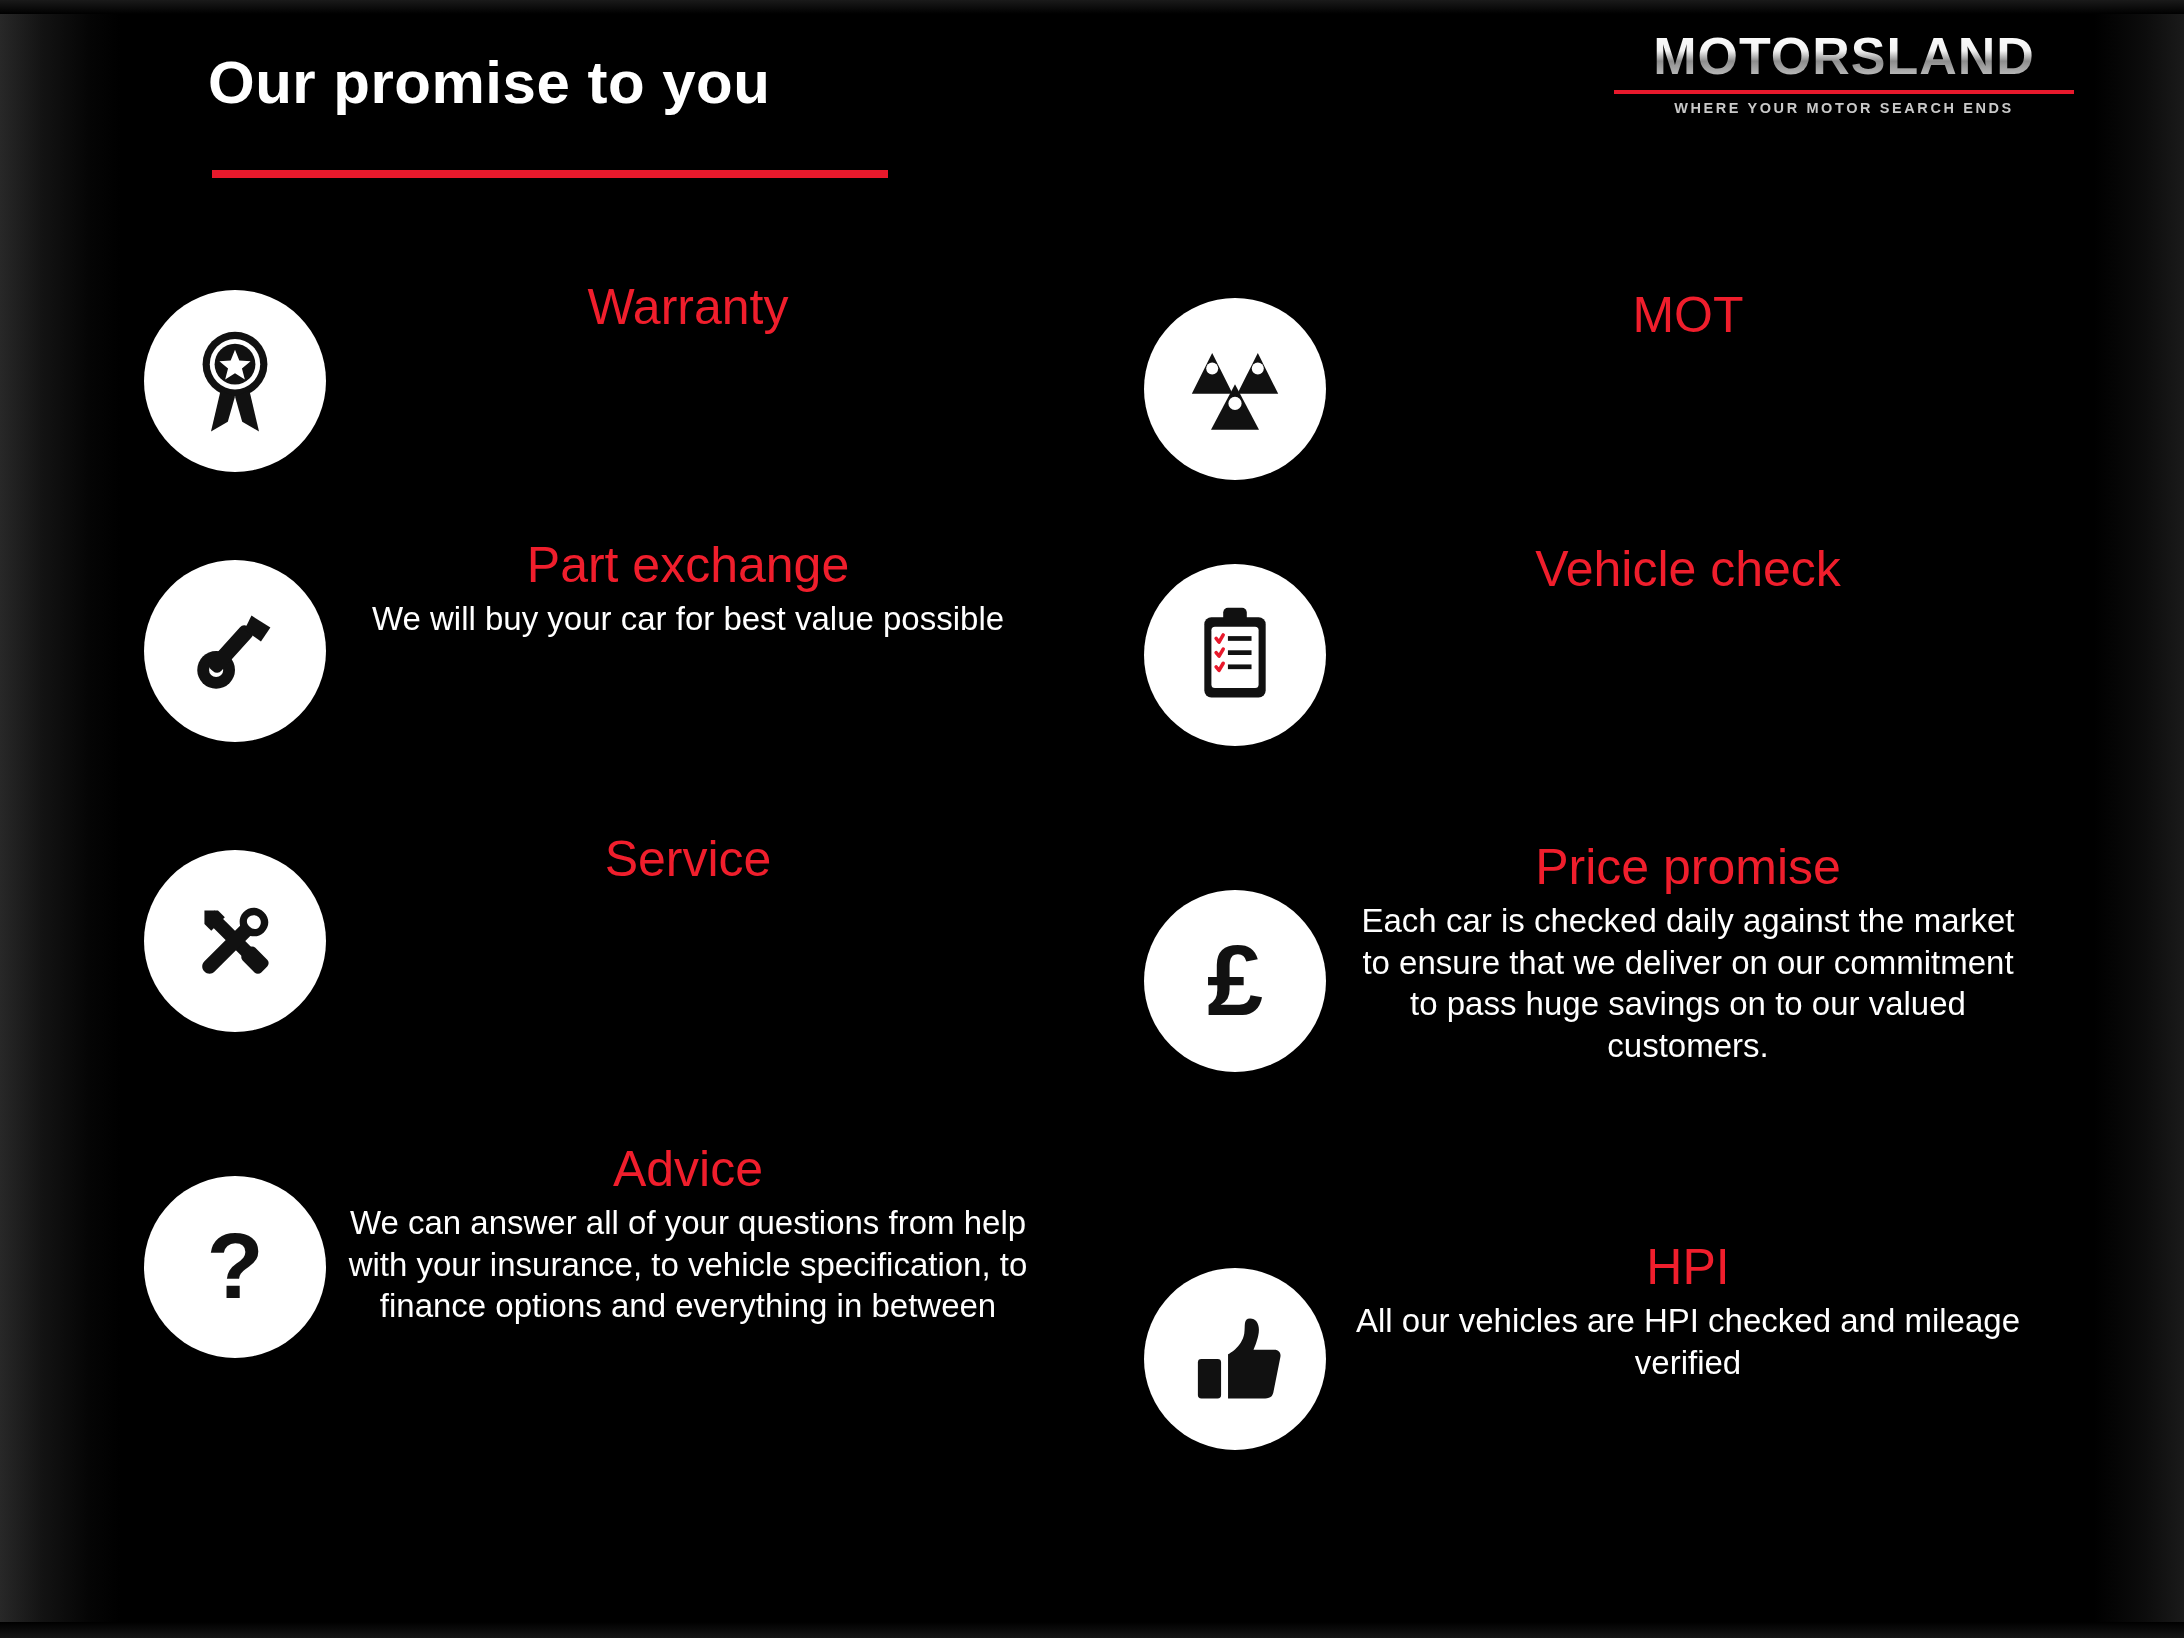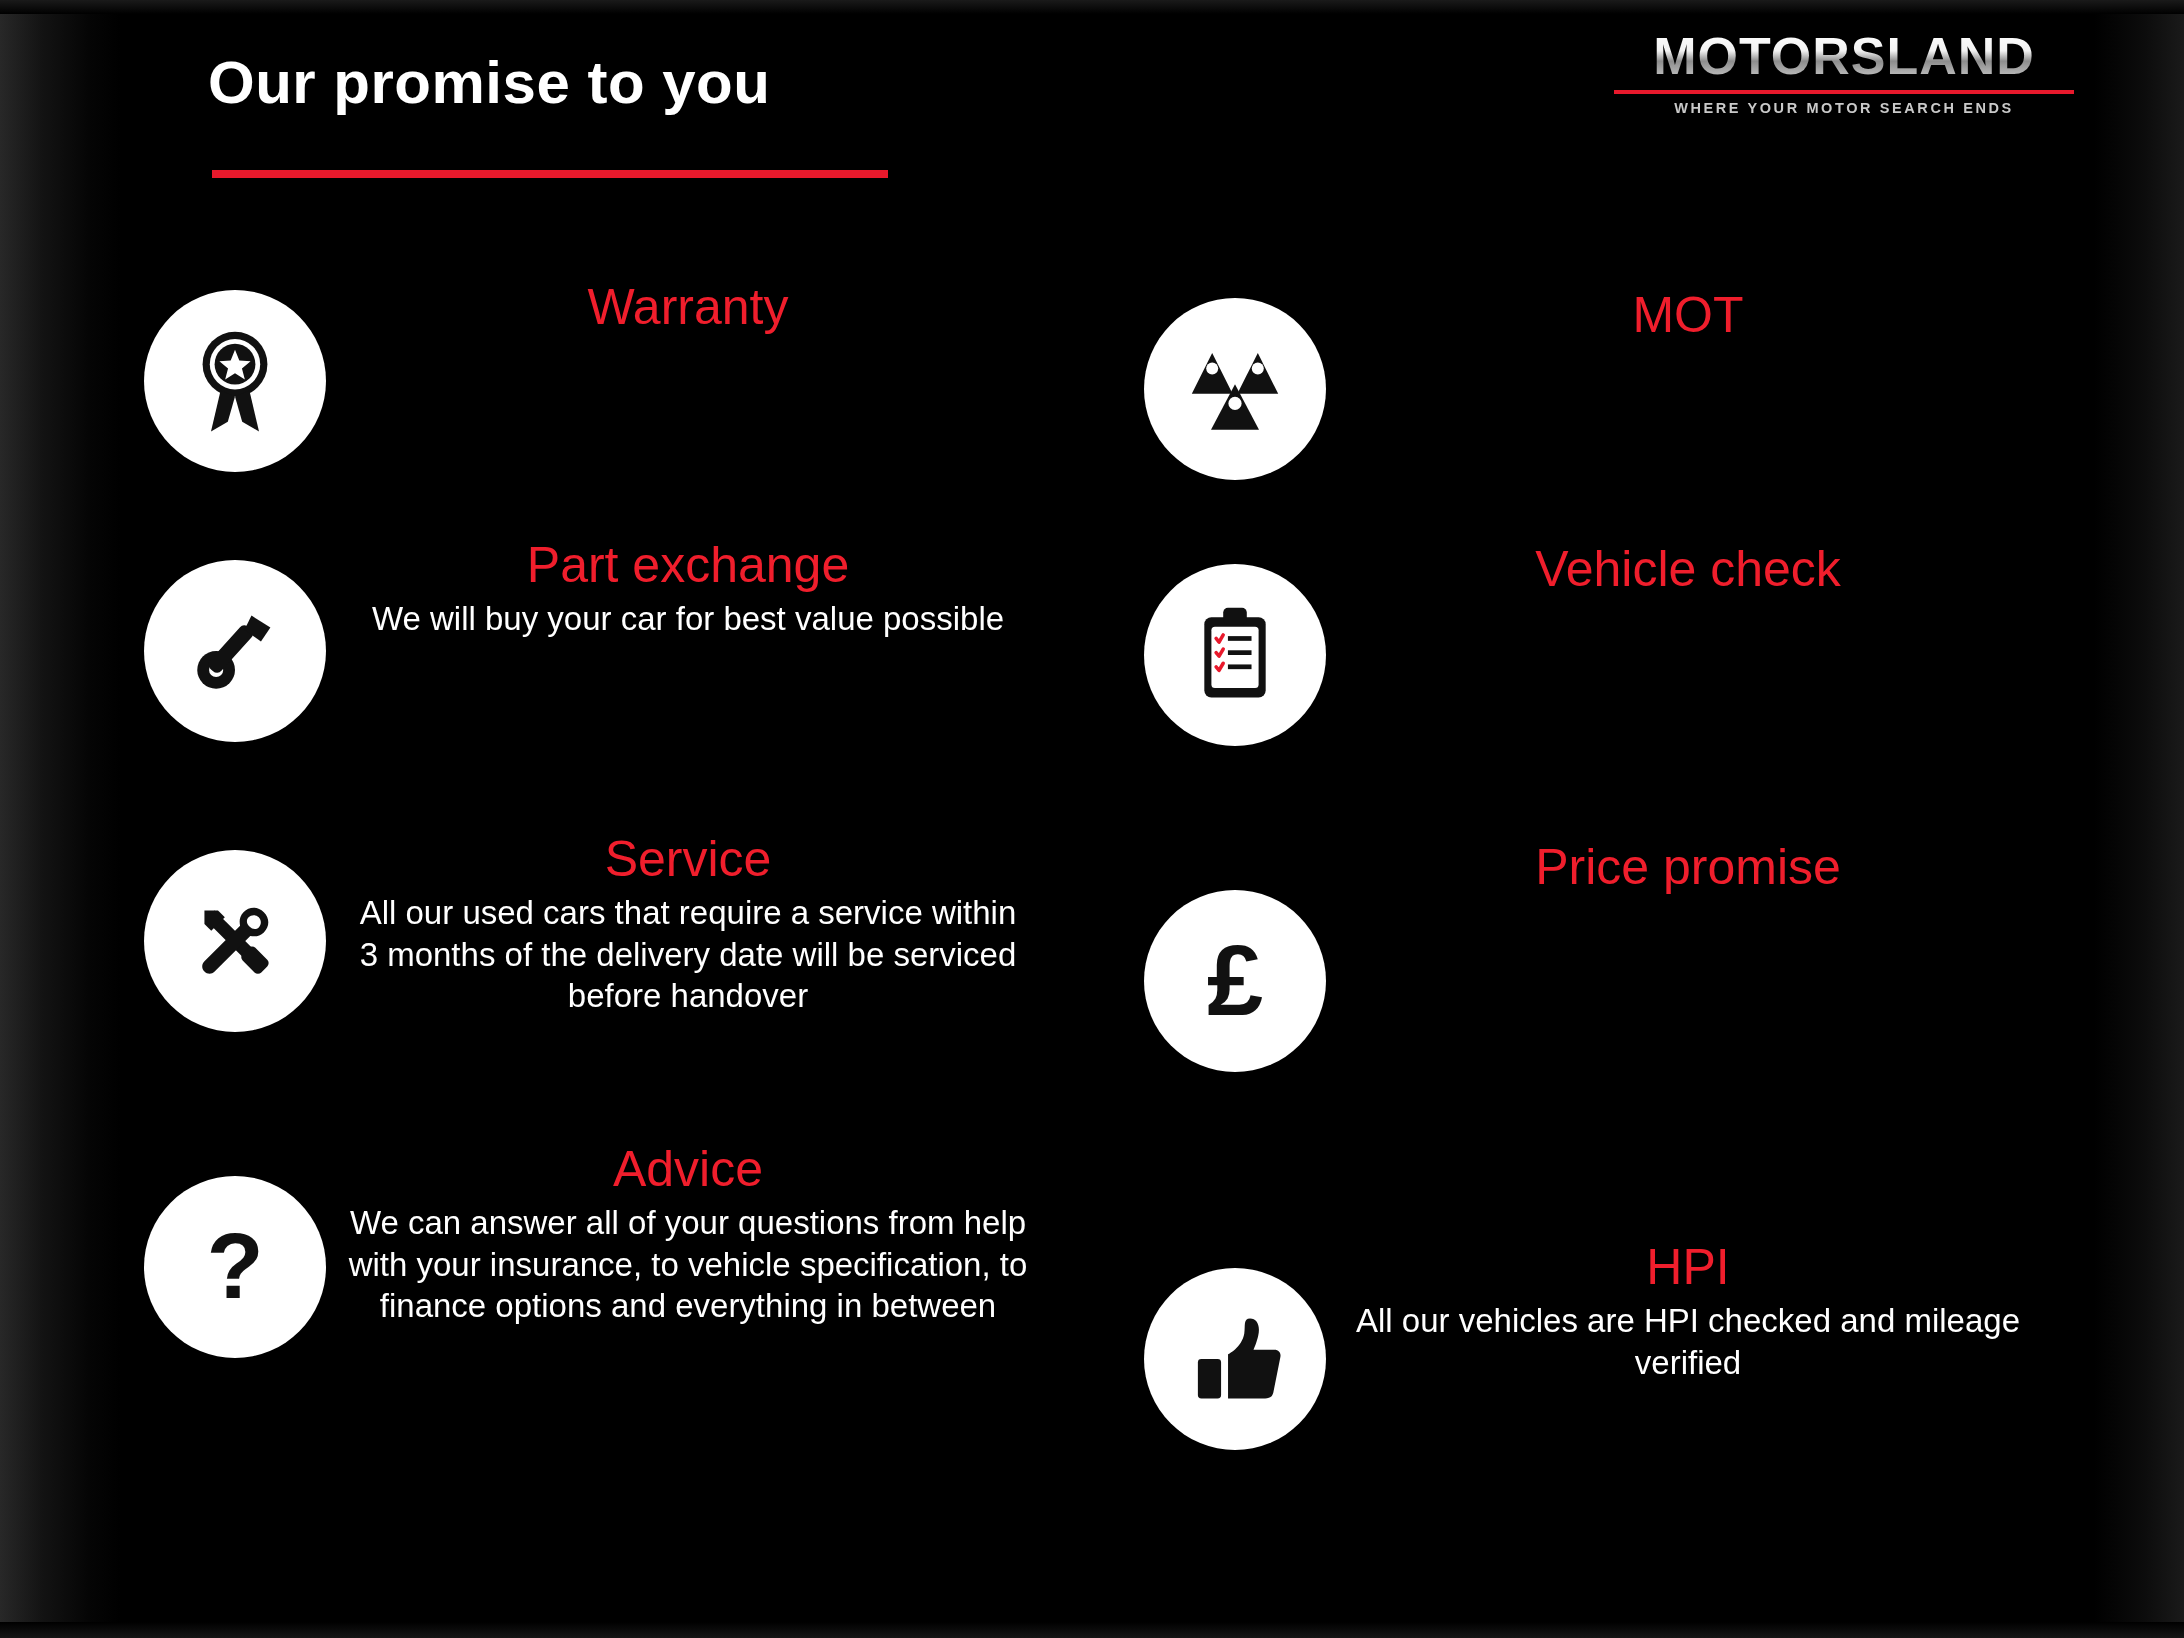--- a/index.html
+++ b/index.html
@@ -208,21 +208,20 @@
             <path d="M50 14 L58 22 L58 30 L42 30 L42 22 Z" fill="#111"></path>
             <rect x="43" y="62" width="15" height="22" rx="4" fill="#111"></rect>
           </g>
           <g transform="rotate(45 50 50)">
             <path d="M50 16 C43 16 38 21 38 28 C38 33 41 36 44 38 L44 80 C44 84 47 86 50 86 C53 86 56 84 56 80 L56 38 C59 36 62 33 62 28 C62 21 57 16 50 16 Z M50 22 C53.5 22 56 25 56 28 C56 31 53.5 33 50 33 C46.5 33 44 31 44 28 C44 25 46.5 22 50 22 Z" fill="#111"></path>
           </g>
         </svg>
       </div>
       <div class="text-block" style="top:0px;">
         <p class="item-title">Service</p>
-        <p class="item-desc">All our used cars that require a service within 3 months of the delivery date will be serviced before handover</p>
       </div>
     </div>
 
     <div class="item" style="top:862px;">
       <div class="icon-badge" style="top:34px;">
         <svg width="120" height="120" viewBox="0 0 100 100">
           <text x="50" y="76" text-anchor="middle" font-family="Liberation Sans, sans-serif" font-size="78" font-weight="bold" fill="#111">?</text>
         </svg>
       </div>
       <div class="text-block" style="top:0px;">
@@ -275,20 +274,21 @@
     </div>
 
     <div class="item" style="top:560px;">
       <div class="icon-badge" style="top:50px;">
         <svg width="120" height="120" viewBox="0 0 100 100">
           <text x="50" y="78" text-anchor="middle" font-family="Liberation Sans, sans-serif" font-size="84" font-weight="bold" fill="#111">£</text>
         </svg>
       </div>
       <div class="text-block" style="top:0px;">
         <p class="item-title">Price promise</p>
+        <p class="item-desc">Each car is checked daily against the market to ensure that we deliver on our commitment to pass huge savings on to our valued customers.</p>
       </div>
     </div>
 
     <div class="item" style="top:960px;">
       <div class="icon-badge" style="top:28px;">
         <svg width="116" height="116" viewBox="0 0 100 100">
           <rect x="18" y="50" width="20" height="34" rx="3" fill="#111"></rect>
           <path d="M44 84 L44 46 C44 46 56 40 58 28 C59 21 57 15 63 15 C69 15 72 21 70 30 C69 35 66 42 66 42 L84 42 C88 42 90 45 89 49 L83 79 C82 83 79 84 76 84 Z" fill="#111"></path>
         </svg>
       </div>

